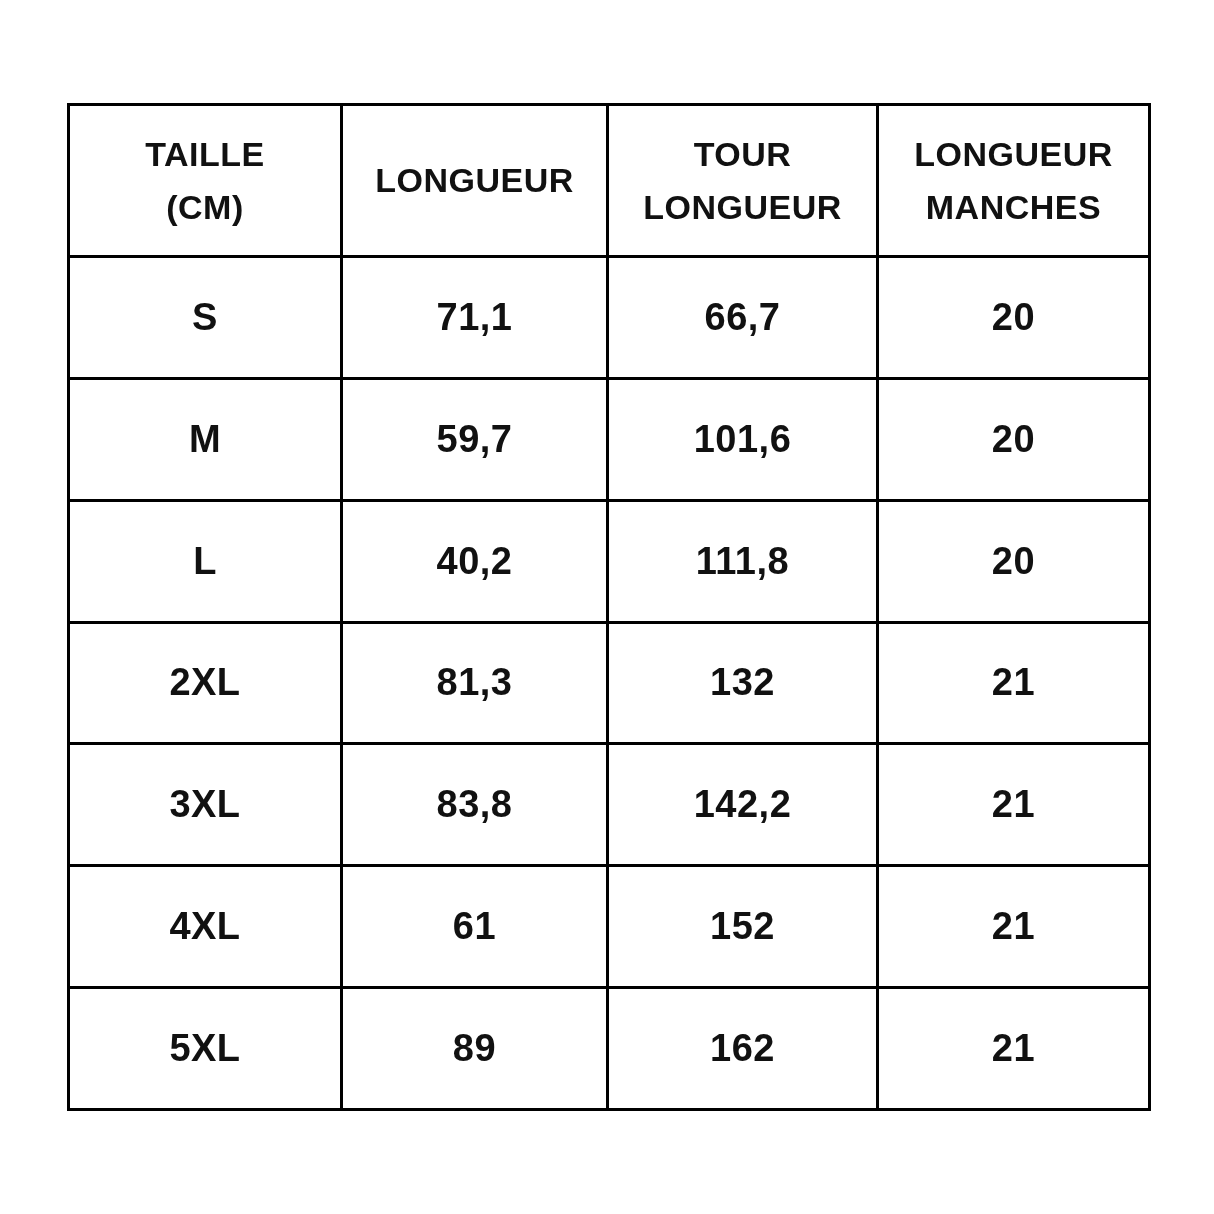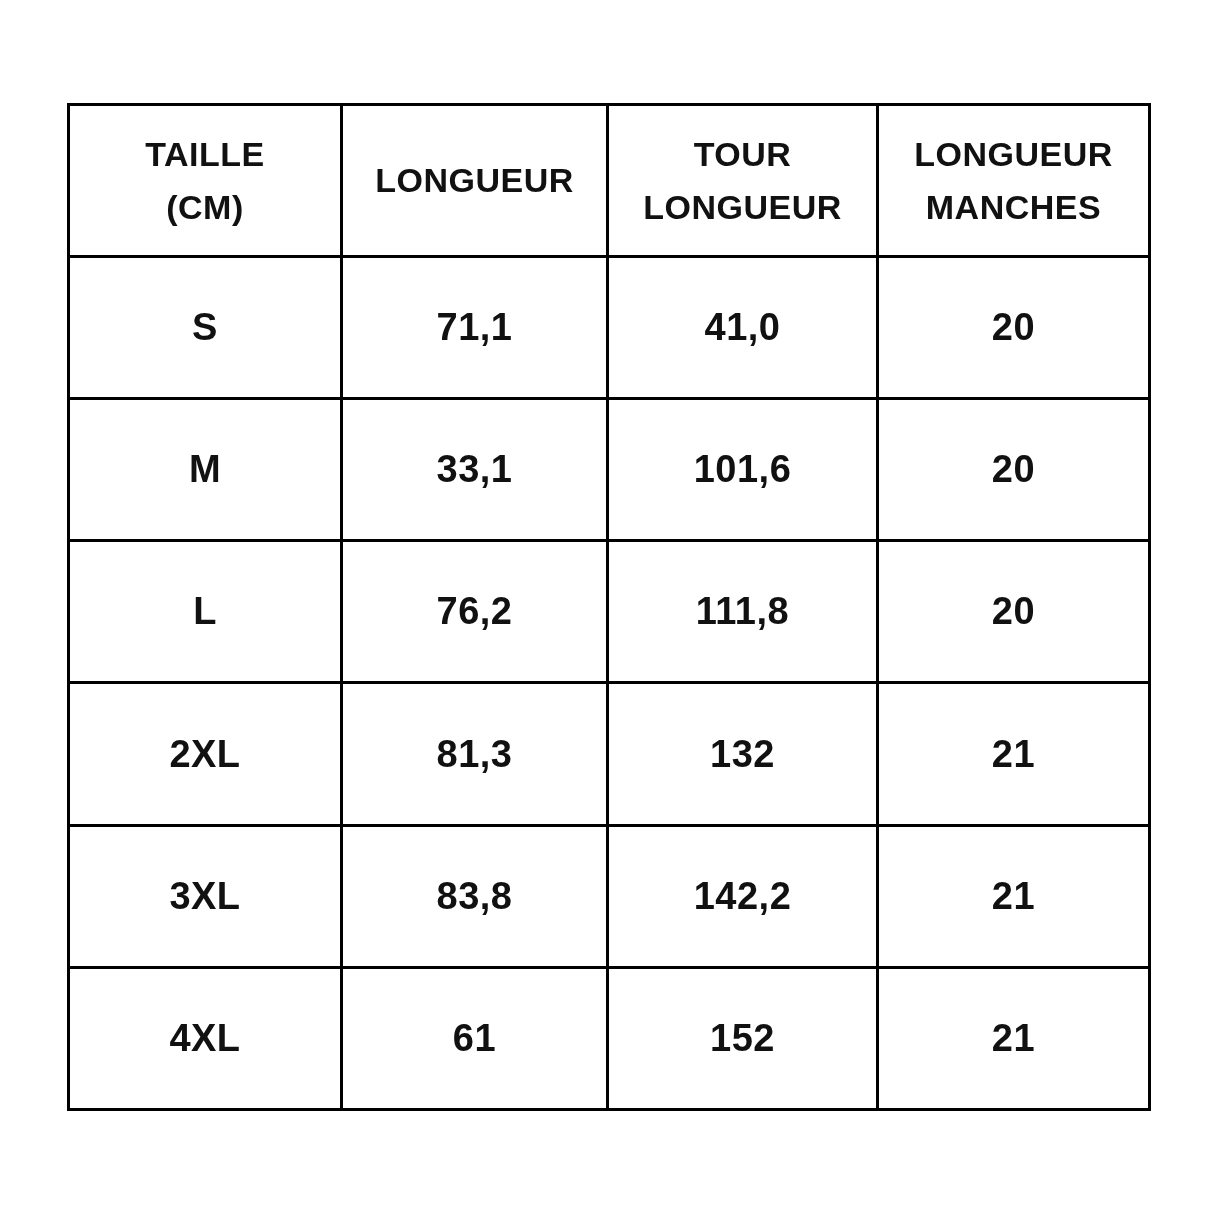--- a/index.html
+++ b/index.html
@@ -71,32 +71,32 @@
         <th>TOUR
 LONGUEUR</th>
         <th>LONGUEUR
 MANCHES</th>
       </tr>
     </thead>
     <tbody>
       <tr class="data-row">
         <td>S</td>
         <td>71,1</td>
-        <td>41,0</td>
+        <td>66,7</td>
         <td>20</td>
       </tr>
       <tr class="data-row">
         <td>M</td>
-        <td>33,1</td>
+        <td>59,7</td>
         <td>101,6</td>
         <td>20</td>
       </tr>
       <tr class="data-row">
         <td>L</td>
-        <td>76,2</td>
+        <td>40,2</td>
         <td>111,8</td>
         <td>20</td>
       </tr>
       <tr class="data-row">
         <td>2XL</td>
         <td>81,3</td>
         <td>132</td>
         <td>21</td>
       </tr>
       <tr class="data-row">
@@ -104,15 +104,21 @@
         <td>83,8</td>
         <td>142,2</td>
         <td>21</td>
       </tr>
       <tr class="data-row">
         <td>4XL</td>
         <td>61</td>
         <td>152</td>
         <td>21</td>
       </tr>
+      <tr class="data-row">
+        <td>5XL</td>
+        <td>89</td>
+        <td>162</td>
+        <td>21</td>
+      </tr>
     </tbody>
   </table>
 </div>
 
 </body></html>

